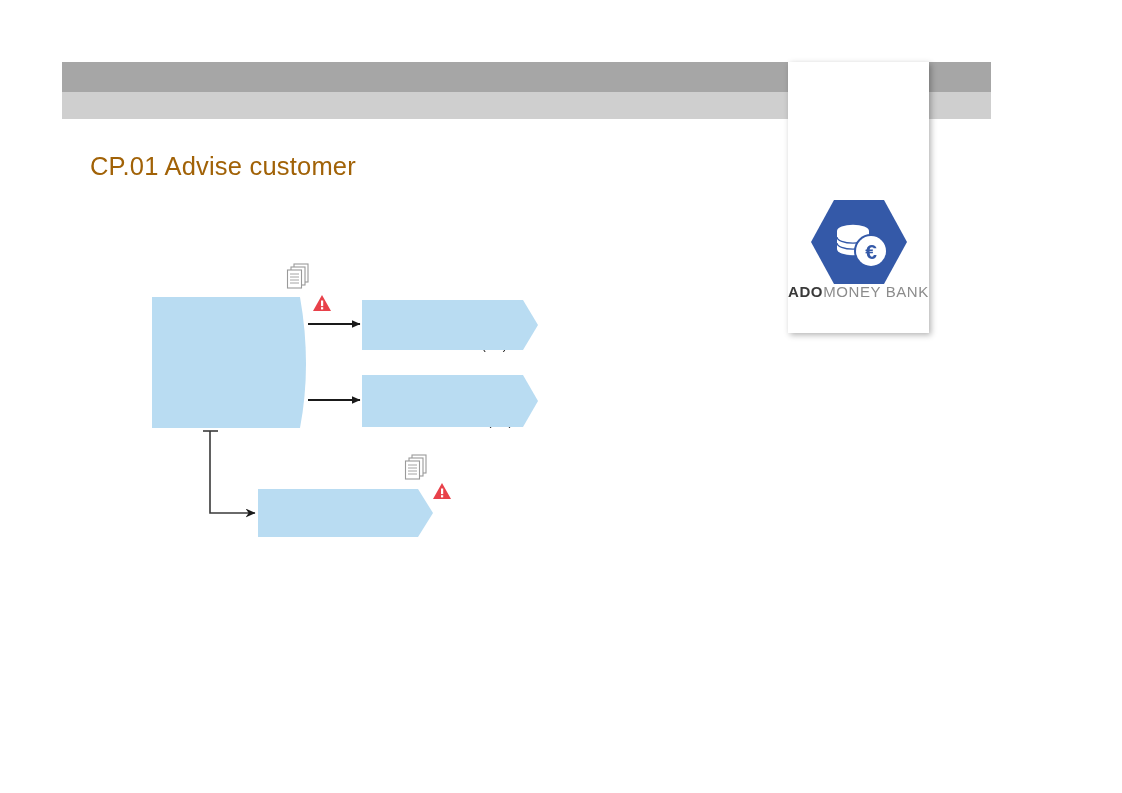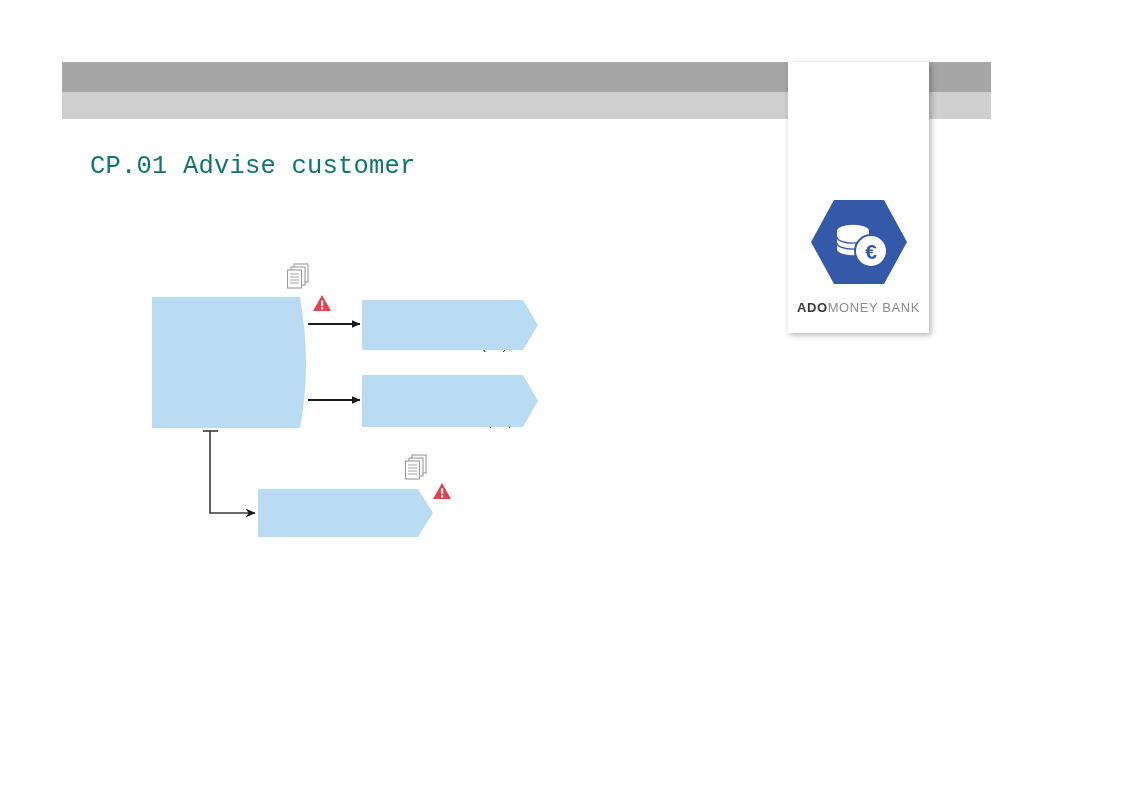--- a/index.html
+++ b/index.html
@@ -41,41 +41,39 @@
     z-index: 5;
   }
   .logo-hex-wrap {
     position: absolute;
     left: 50%; top: 136px;
     transform: translateX(-50%);
     width: 100px; height: 88px;
   }
   .logo-caption {
     position: absolute;
-    left: 0; right: 0; top: 238px;
-    text-align: center;
-    font-size: 13px;
+    left: 0; right: 0; top: 221px;
+    font-size: 15px;
     letter-spacing: 0.6px;
     color: #8c8c8c;
     font-family: "Liberation Sans", sans-serif;
   }
   .logo-caption b {
     color: #3a3a3a;
     font-weight: bold;
   }
 
   
   .slide-title {
     position: absolute;
     left: 90px; top: 152px;
     font-size: 25.5px;
-    color: #0f766e;
+    color: #a16207;
     letter-spacing: 0.2px;
     white-space: nowrap;
-    font-family: Liberation Mono, monospace;
   }
 
   
   #diagram {
     position: absolute;
     left: 0; top: 0;
     width: 1122px; height: 793px;
     z-index: 2;
   }
 

